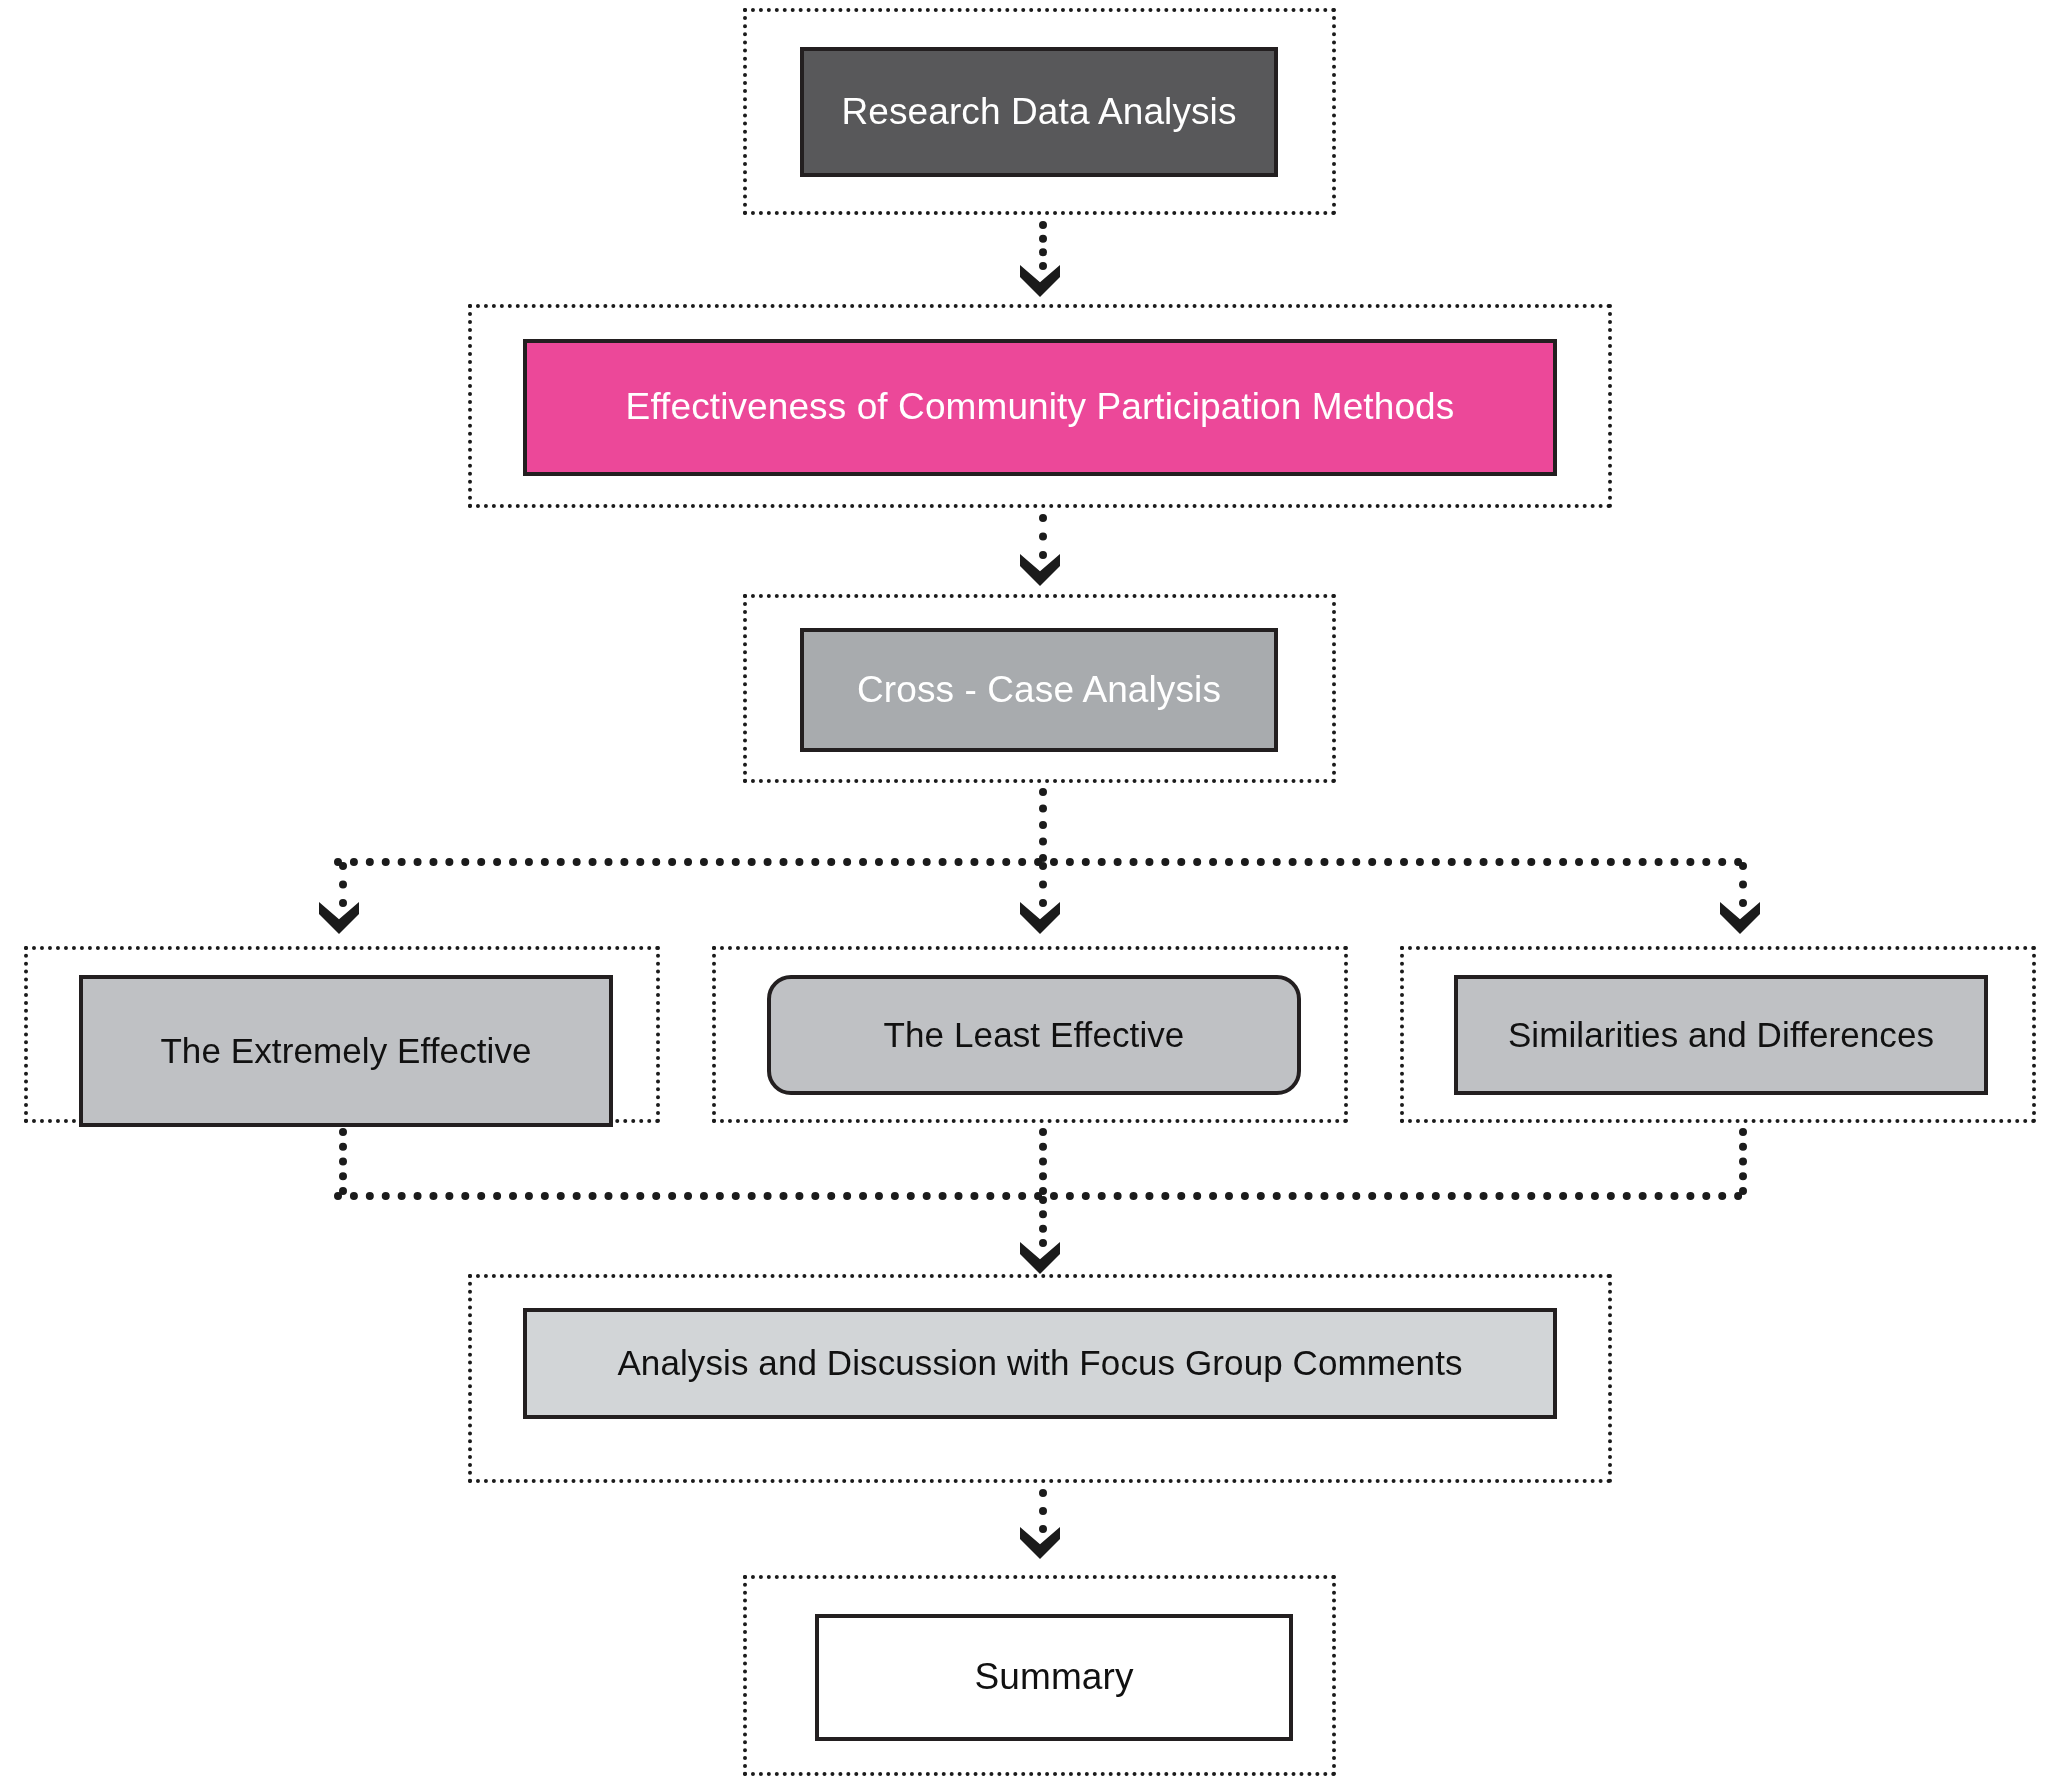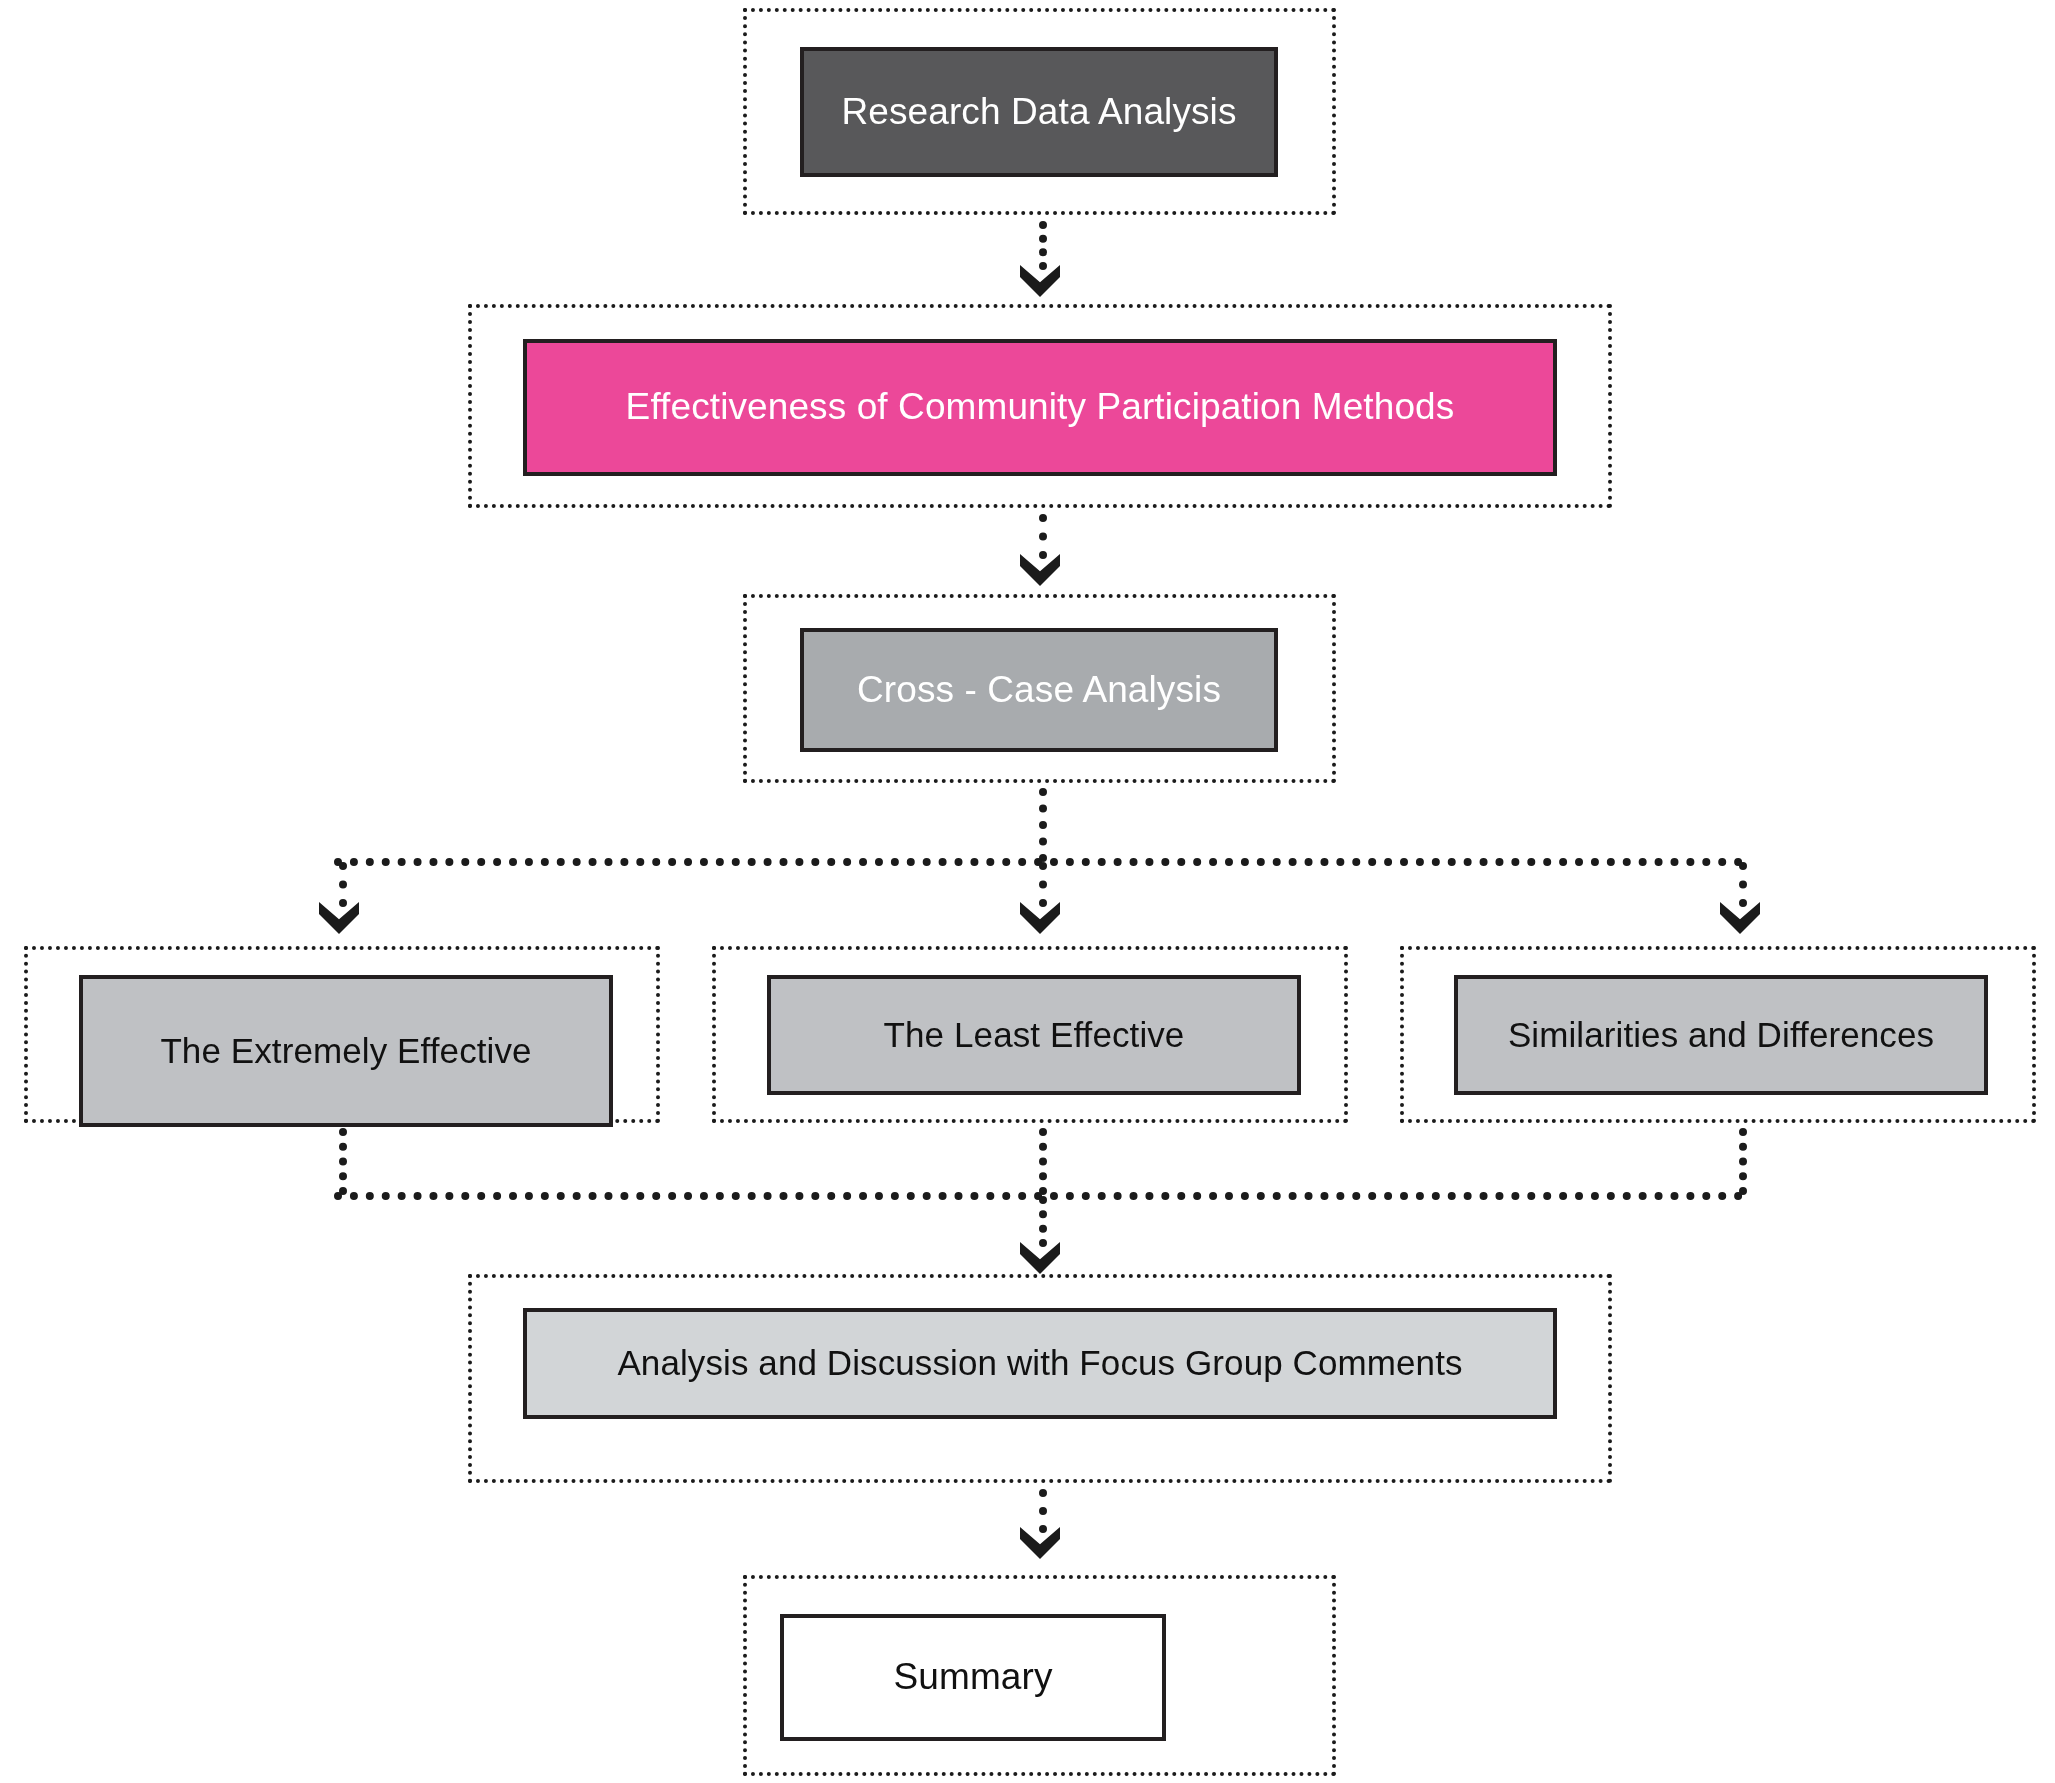--- a/index.html
+++ b/index.html
@@ -132,21 +132,21 @@
         <path d="M0 0 L30 26 L60 0 L60 18 L30 48 L0 18 Z" fill="#1b1b1b"></path>
       </svg>
   </div>
 
   <div class="group" style="left:24px; top:946px; width:636px; height:177px;"></div>
   <div class="node fill-4" style="left:79px; top:975px; width:534px; height:152px;">
     <span class="label text-dark fs-lg">The Extremely Effective</span>
   </div>
 
   <div class="group" style="left:712px; top:946px; width:636px; height:177px;"></div>
-  <div class="node fill-4" style="left:767px; top:975px; width:534px; height:120px;">
+  <div class="node fill-4" style="left:767px; top:975px; width:534px; height:120px;border-radius:24px;">
     <span class="label text-dark fs-lg">The Least Effective</span>
   </div>
 
   <div class="group" style="left:1400px; top:946px; width:636px; height:177px;"></div>
   <div class="node fill-4" style="left:1454px; top:975px; width:534px; height:120px;">
     <span class="label text-dark fs-lg">Similarities and Differences</span>
   </div>
 
   <div class="v-dash" style="left:339px; top:1128px; height:67px;"></div>
   <div class="v-dash" style="left:1039px; top:1128px; height:67px;"></div>
@@ -166,18 +166,18 @@
   </div>
 
   <div class="v-dash" style="left:1039px; top:1489px; height:44px;"></div>
   <div class="arrowhead" style="left:1020px; top:1527px;">
     <svg width="40" height="32" viewBox="0 0 60 48">
         <path d="M0 0 L30 26 L60 0 L60 18 L30 48 L0 18 Z" fill="#1b1b1b"></path>
       </svg>
   </div>
 
   <div class="group" style="left:743px; top:1575px; width:593px; height:201px;"></div>
-  <div class="node fill-6" style="left:780px; top:1614px; width:386px; height:127px;text-align:center;">
+  <div class="node fill-6" style="left:815px; top:1614px; width:478px; height:127px;text-align:center;">
     <span class="label text-dark fs-xl">Summary</span>
   </div>
 
 </div>
 
 
 </body></html>

